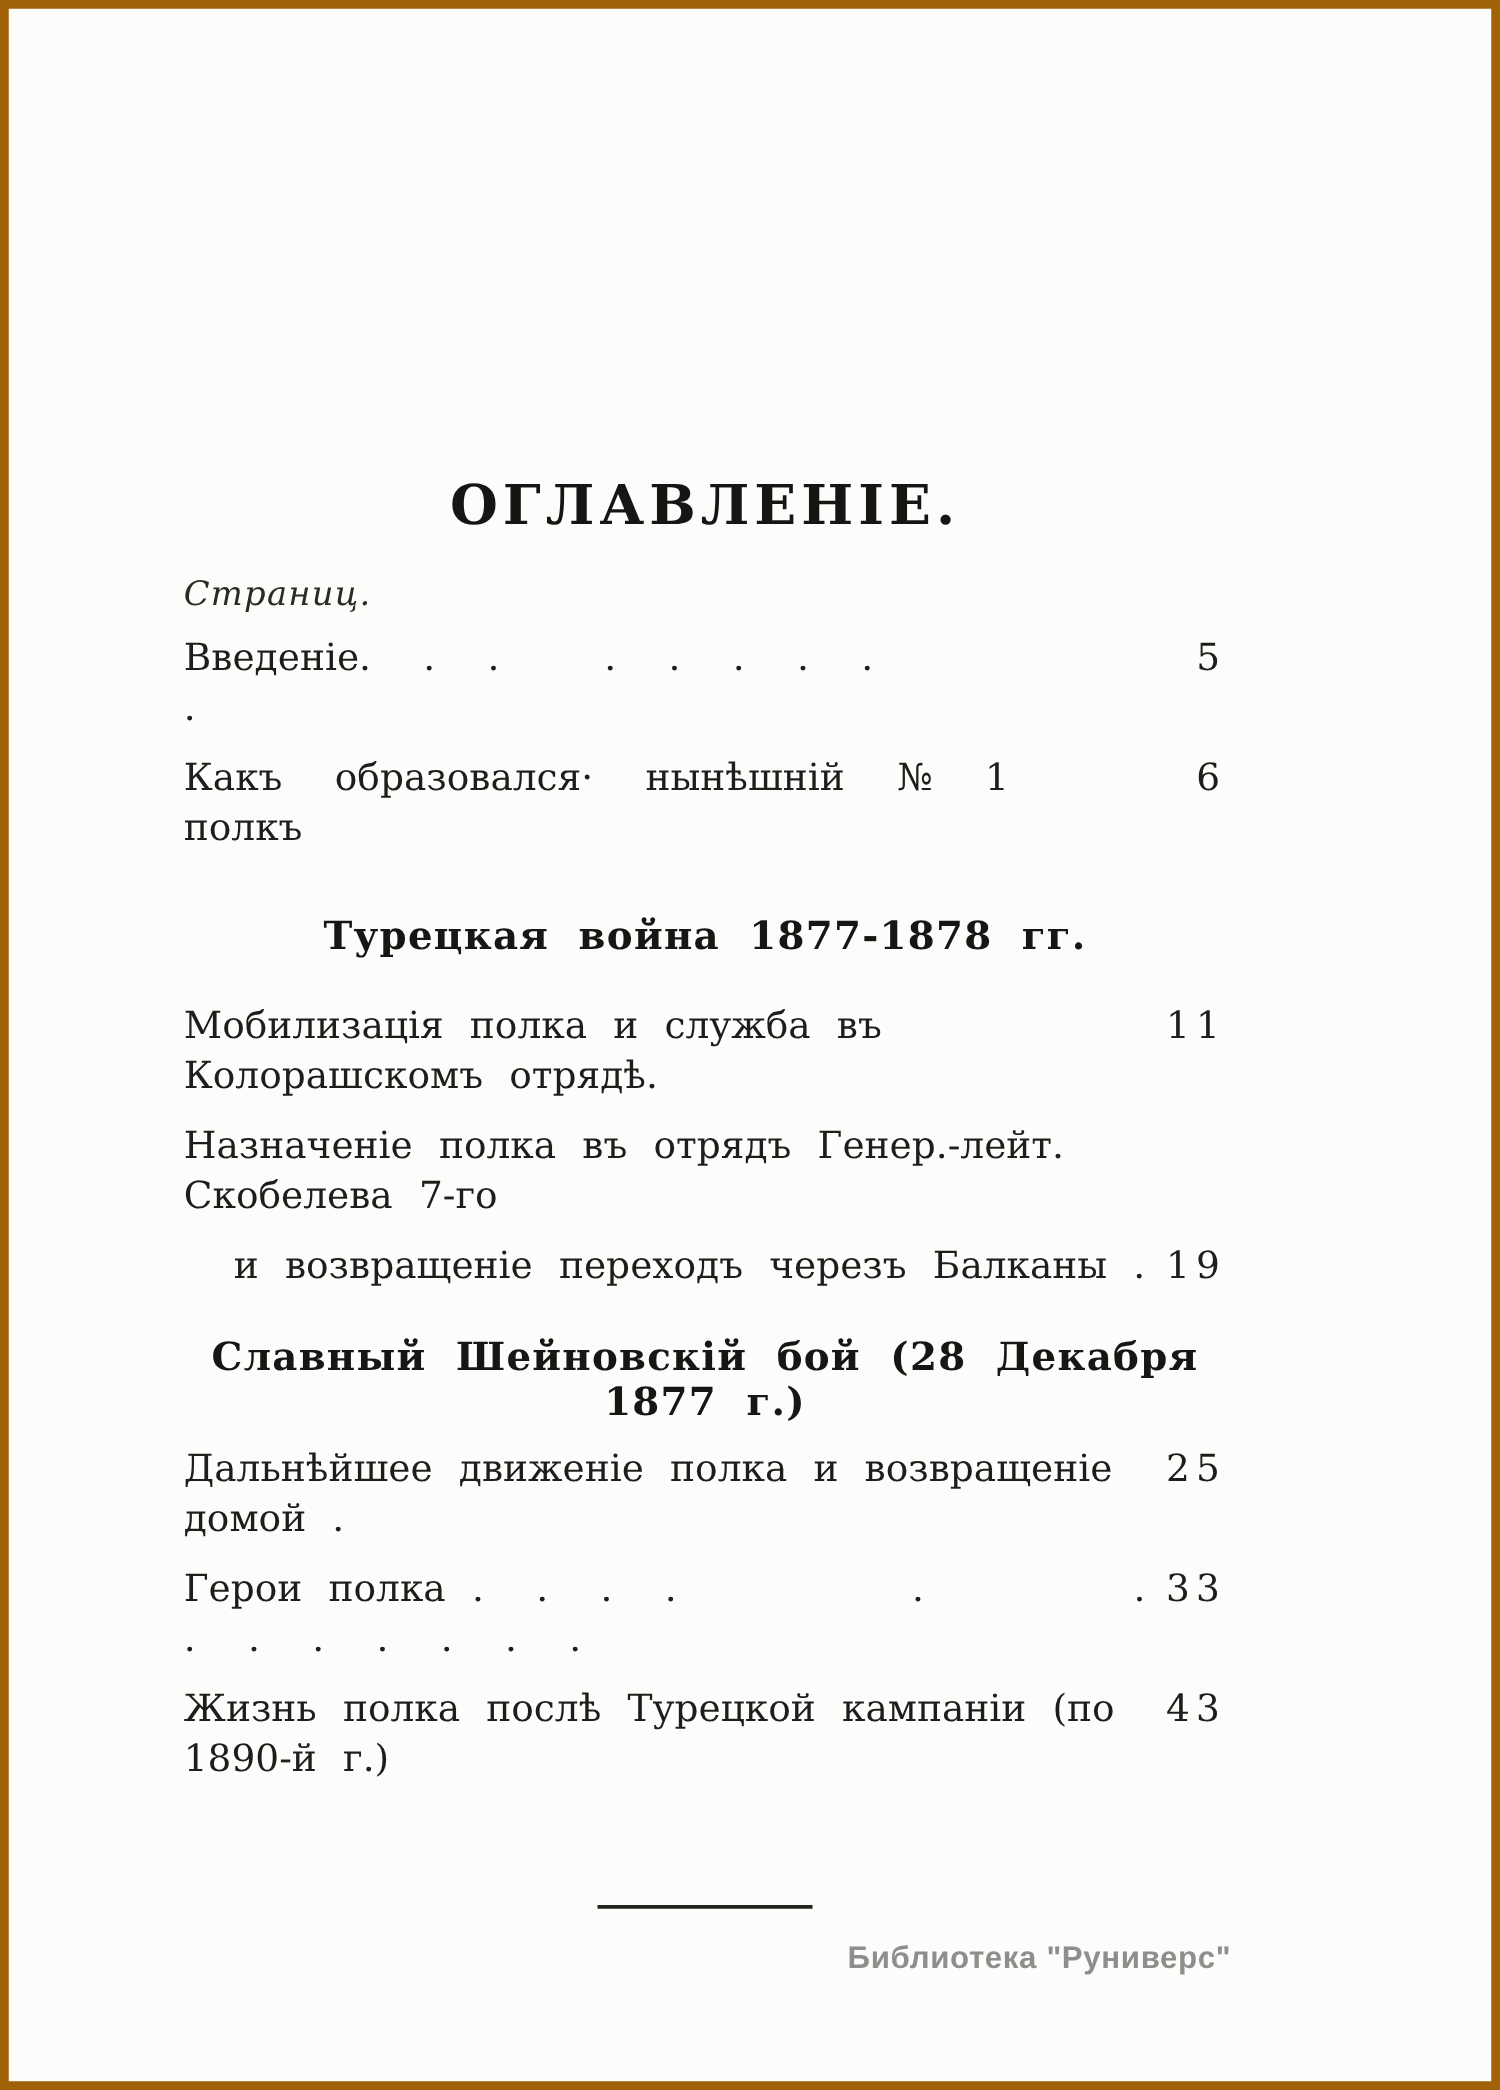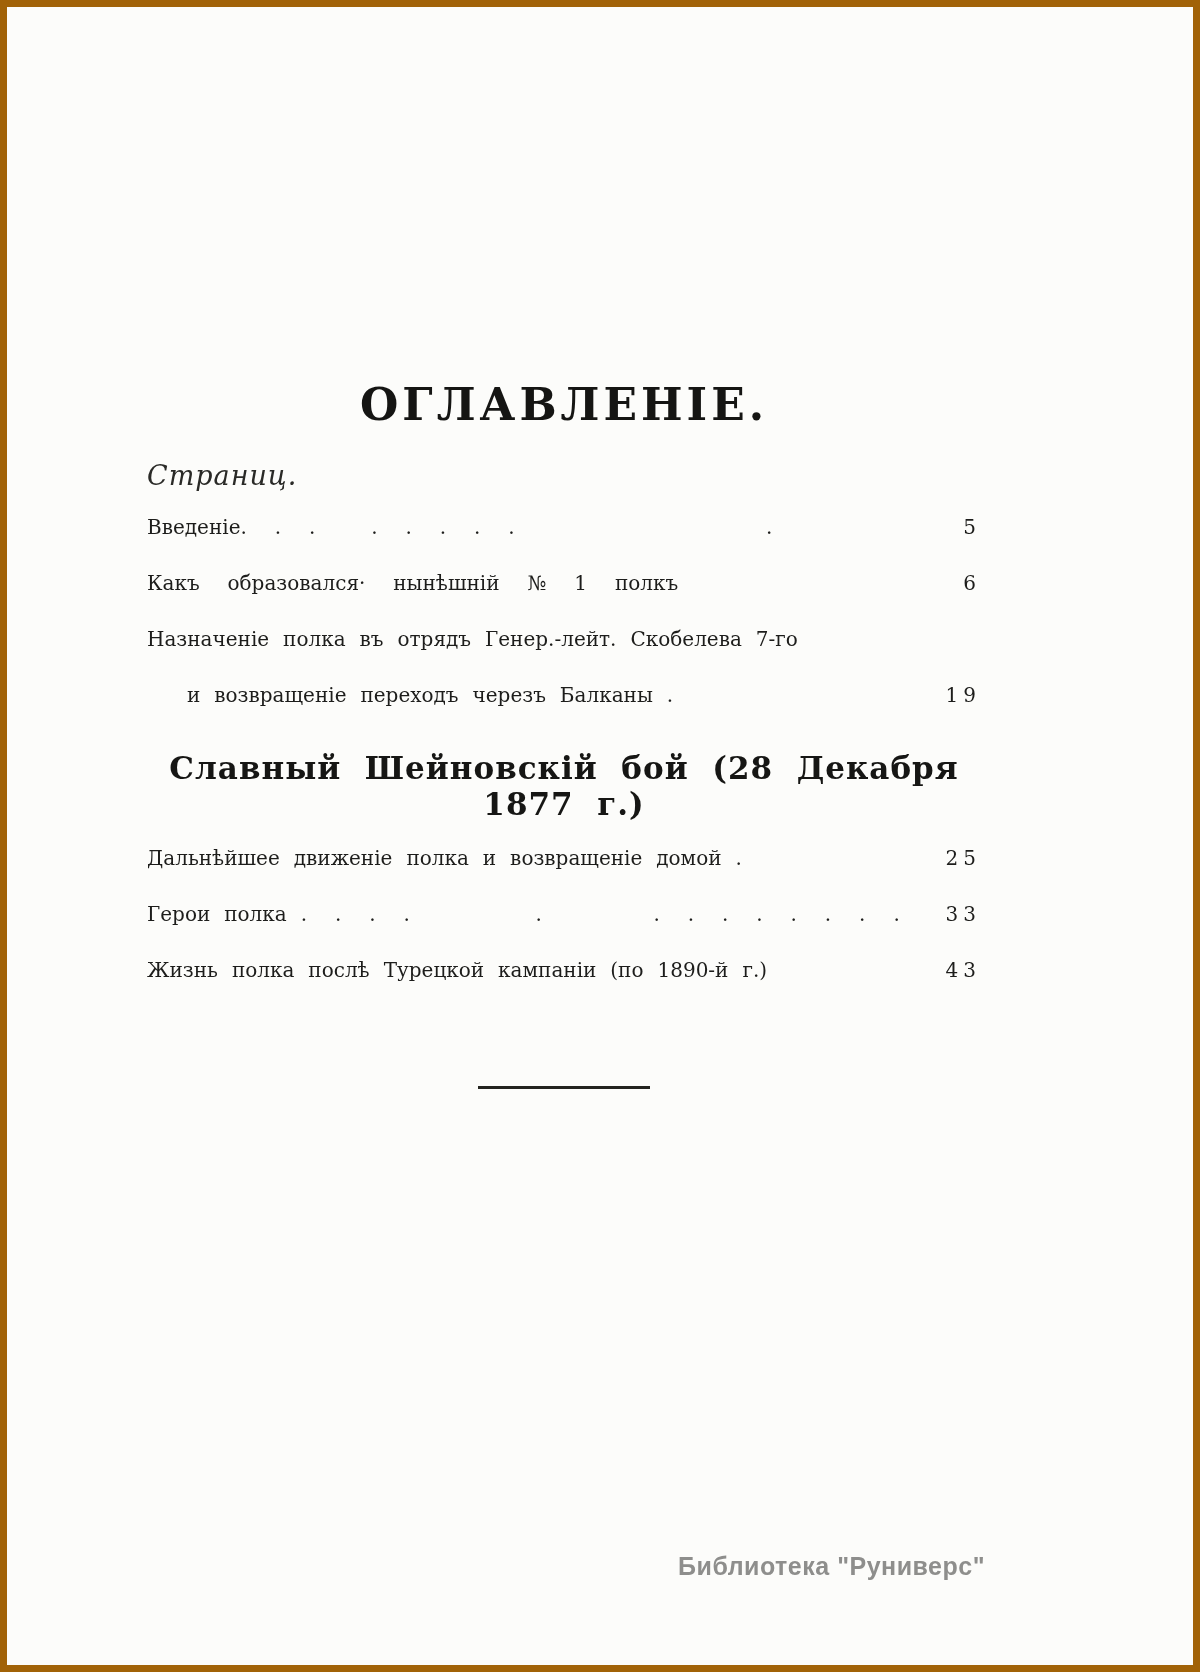--- a/index.html
+++ b/index.html
@@ -32,22 +32,22 @@
   .pages-label {
     font-style: italic;
     font-size: 27px;
     margin-top: 30px;
     color: #2a2a27;
     letter-spacing: 1px;
   }
   .toc { margin-top: 6px; }
   .toc-row {
     display: flex;
-    align-items: flex-end;
-    font-size: 20px;
+    align-items: flex-start;
+    font-size: 30px;
     line-height: 40px;
     margin-top: 16px;
   }
   .entry-text {
     white-space: pre-wrap;
     word-spacing: 0.38em;
   }
   .entry-bold {
     font-weight: bold;
     white-space: pre-wrap;
@@ -102,21 +102,26 @@
       <div class="toc-row">
         <span class="entry-text">Введеніе.  .  .    .  .  .  .  .                  .</span>
         <span class="entry-page">5</span>
       </div>
 
       <div class="toc-row">
         <span class="entry-text">Какъ  образовался·  нынѣшній  №  1  полкъ</span>
         <span class="entry-page">6</span>
       </div>
 
+      <div class="toc-heading heading-war">Турецкая  война  1877-1878  гг.</div>
 
+      <div class="toc-row">
+        <span class="entry-text">Мобилизація полка и служба въ Колорашскомъ отрядѣ.</span>
+        <span class="entry-page">11</span>
+      </div>
 
       <div class="toc-row">
         <span class="entry-text">Назначеніе полка въ отрядъ Генер.-лейт. Скобелева 7-го</span>
       </div>
 
       <div class="toc-row row-indent">
         <span class="entry-text">и возвращеніе переходъ черезъ Балканы .</span>
         <span class="entry-page">19</span>
       </div>
 

